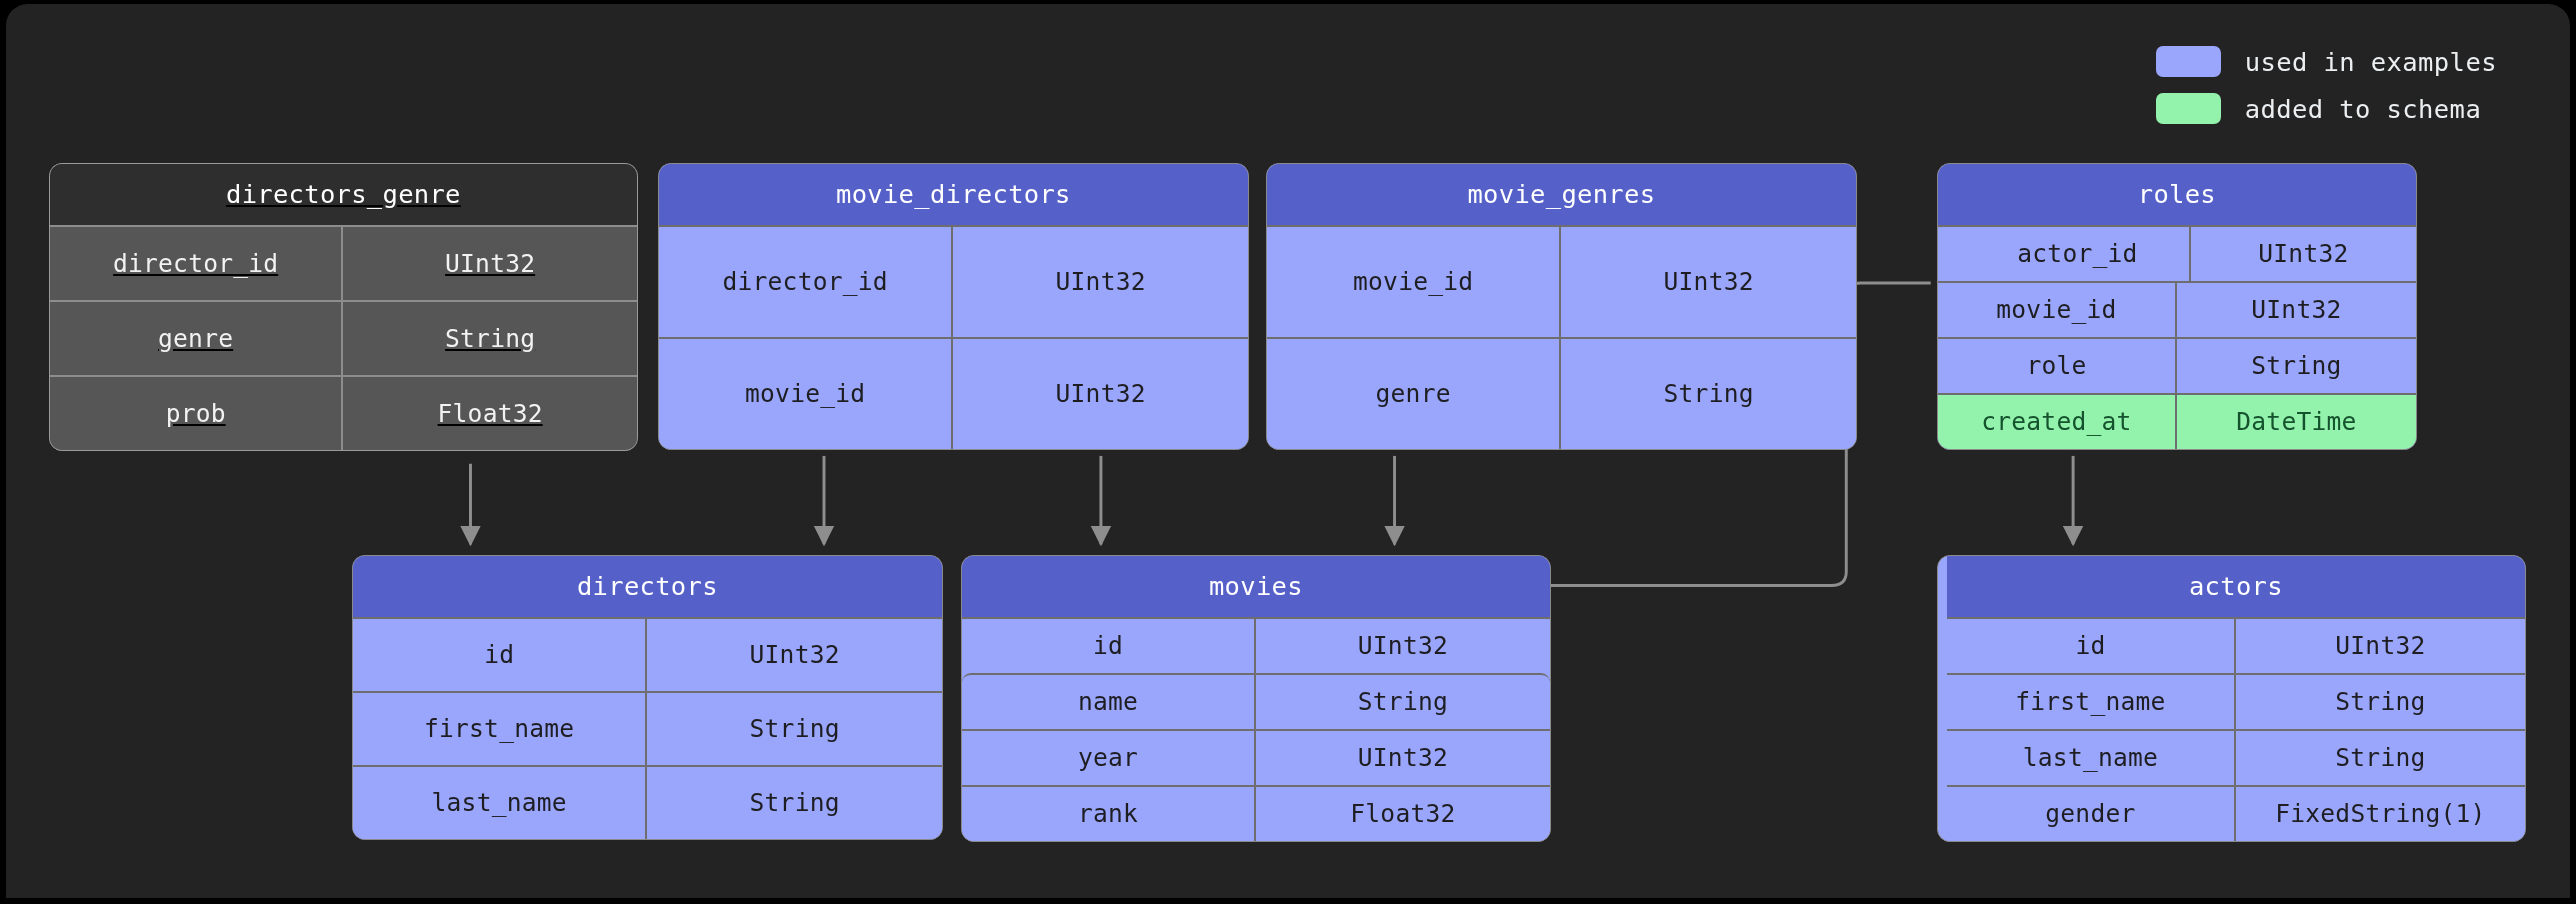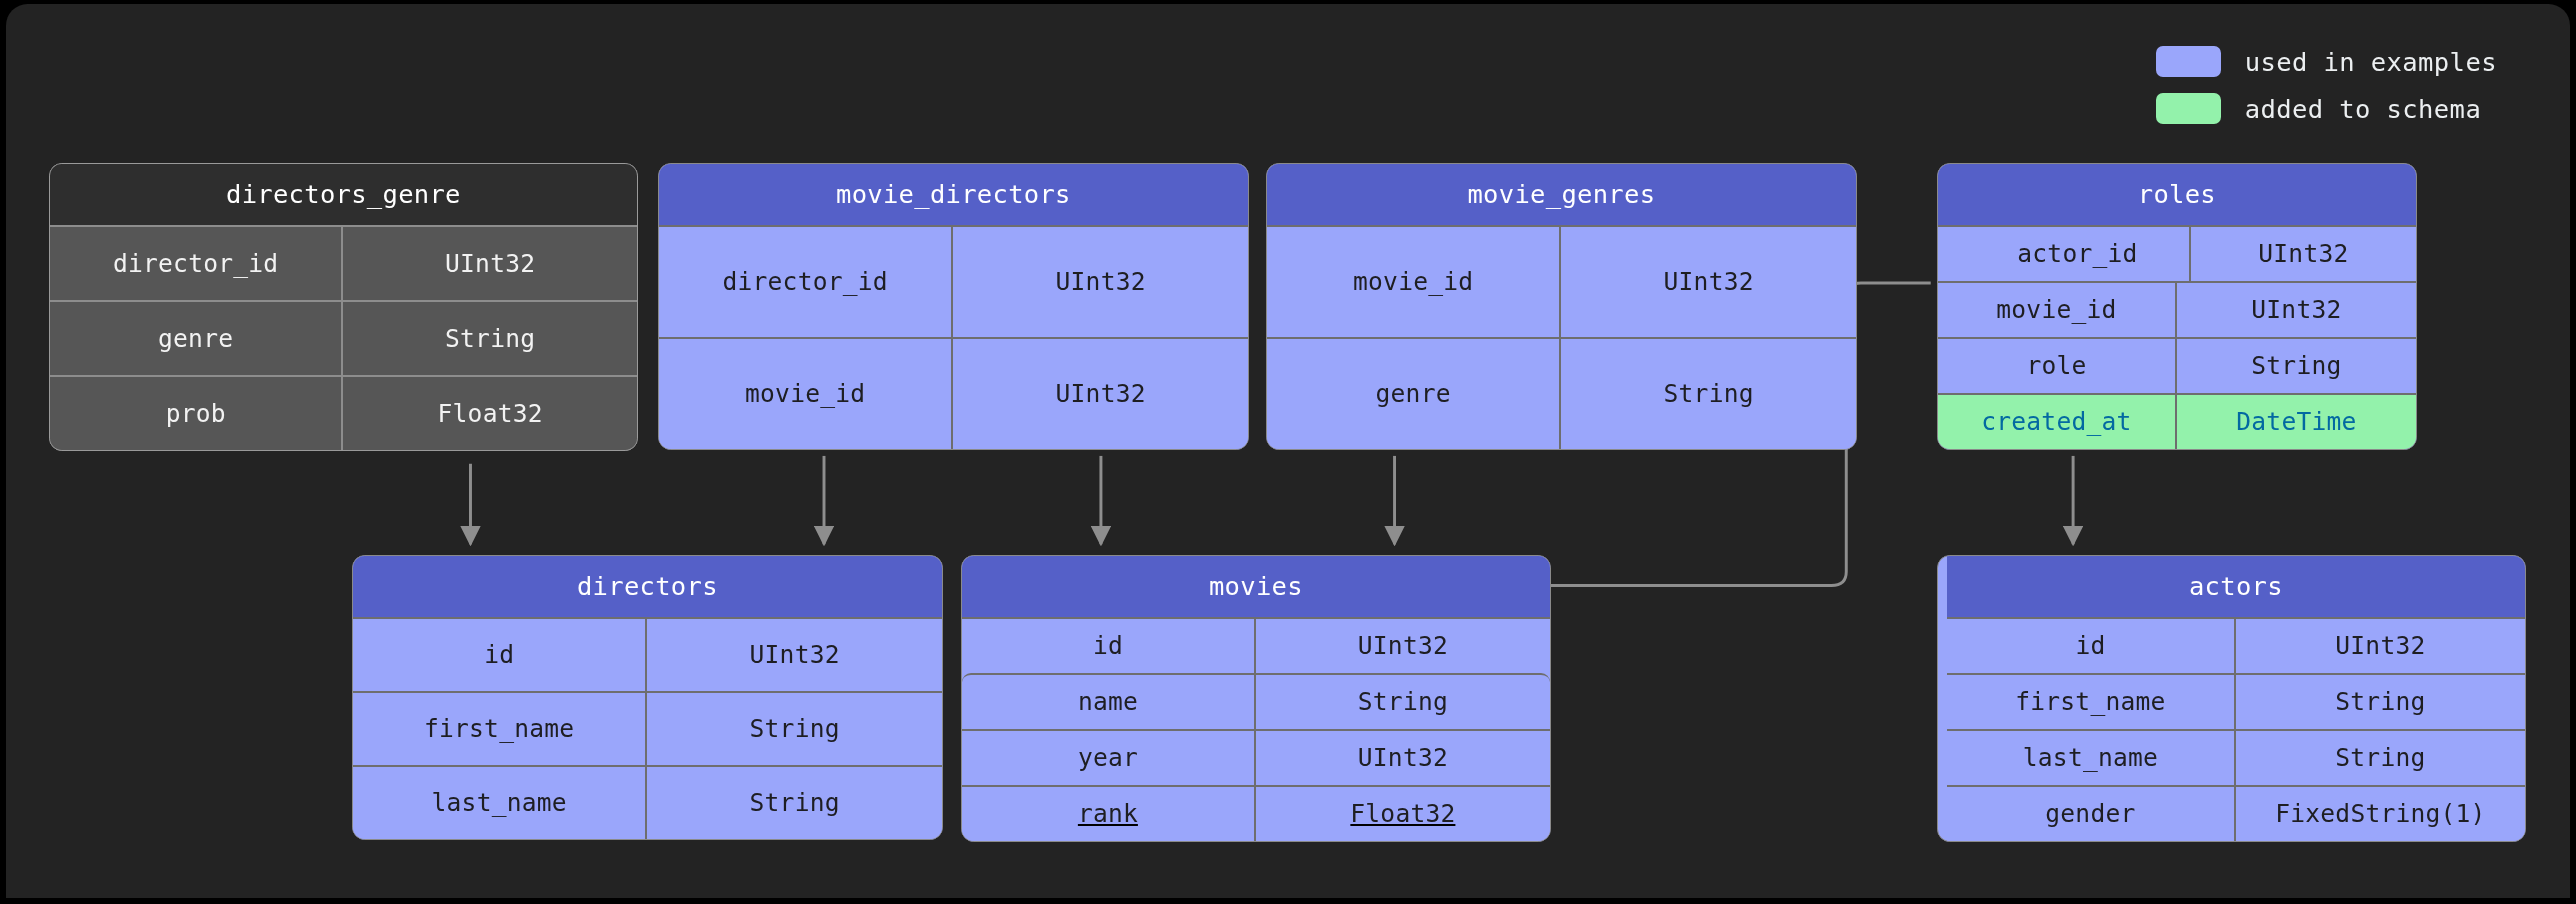--- a/index.html
+++ b/index.html
@@ -87,29 +87,29 @@
   .tbl-cell.col-type { flex: 1 1 auto; }
 
   
   .theme-blue { border: 1px solid #8a8a8a; background: #9aa6fb; }
   .theme-blue .tbl-title { background: #5560c8; }
   .theme-blue .tbl-row { background: #9aa6fb; border-top: 2px solid #6e6e6e; }
   .theme-blue .tbl-cell { color: #1e1e22; }
   .theme-blue .tbl-cell.col-name { border-right: 2px solid #6e6e6e; }
 
   
-  .theme-dark { border: 1px solid #9a9a9a; background: #a3a3a3; }
+  .theme-dark { border: 1px solid #9a9a9a; background: #a3a3a3; text-decoration: underline; }
   .theme-dark .tbl-title { background: #2e2e2e; }
   .theme-dark .tbl-row { background: #565656; border-top: 2px solid #8d8d8d; }
   .theme-dark .tbl-cell { color: #f2f2f2; }
   .theme-dark .tbl-cell.col-name { border-right: 2px solid #8d8d8d; }
 
   
   .tbl-row.row-green { background: #93f2ab; }
-  .tbl-row.row-green .tbl-cell { color: #0369a1; }
+  .tbl-row.row-green .tbl-cell { color: #14532d; }
 
   
   #wires {
     position: absolute;
     left: 0; top: 0;
     width: 2564px;
     height: 894px;
     pointer-events: none;
   }
 </style>
@@ -228,21 +228,21 @@
       <div class="tbl-cell col-type">UInt32</div>
     </div>
     <div class="tbl-row" style="height:56px;border-radius:9px;">
       <div class="tbl-cell col-name">name</div>
       <div class="tbl-cell col-type">String</div>
     </div>
     <div class="tbl-row" style="height:56px;">
       <div class="tbl-cell col-name">year</div>
       <div class="tbl-cell col-type">UInt32</div>
     </div>
-    <div class="tbl-row" style="height:56px;text-decoration:underline;">
+    <div class="tbl-row" style="height:56px;">
       <div class="tbl-cell col-name">rank</div>
       <div class="tbl-cell col-type">Float32</div>
     </div>
   </div>
 
   <div class="table theme-blue" style="left:1931px; top:551px; width:589px;padding-left:9px;">
     <div class="tbl-title">actors</div>
     <div class="tbl-row" style="height:56px;">
       <div class="tbl-cell col-name">id</div>
       <div class="tbl-cell col-type">UInt32</div>

